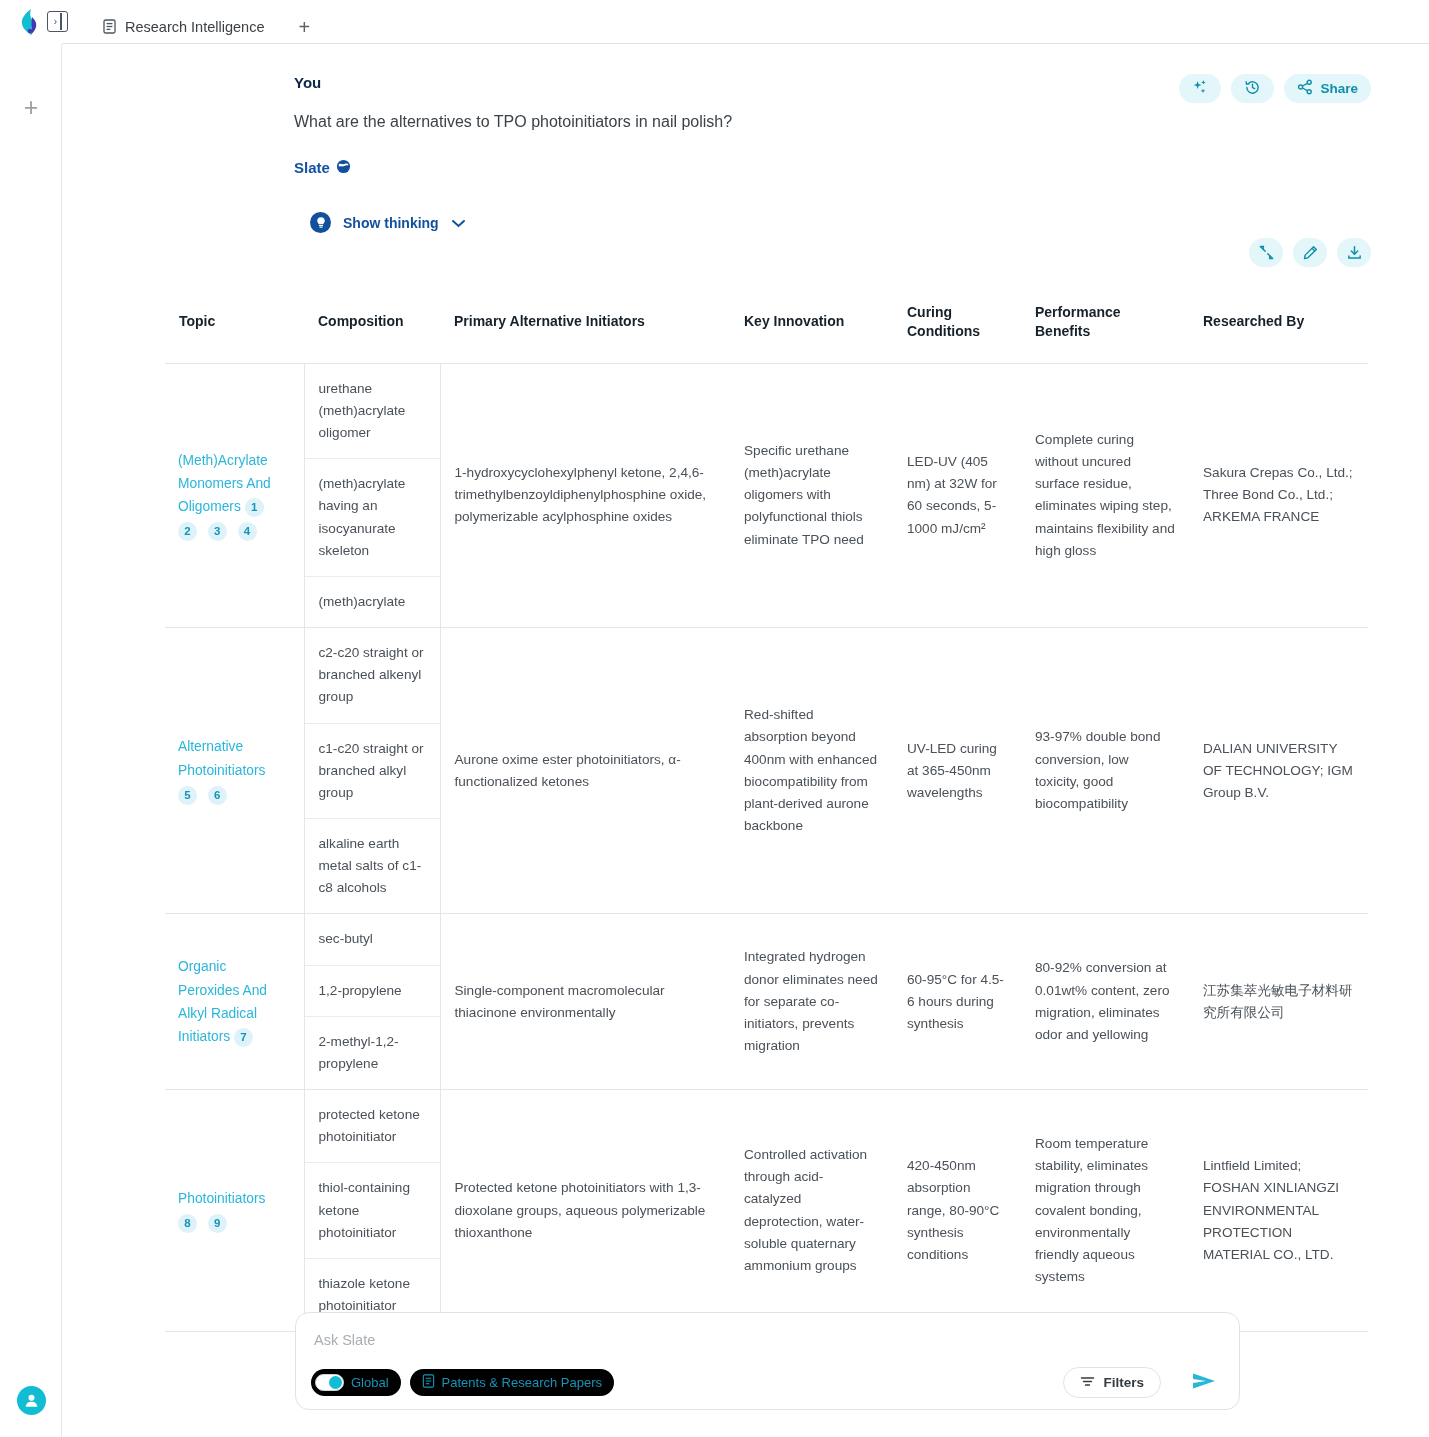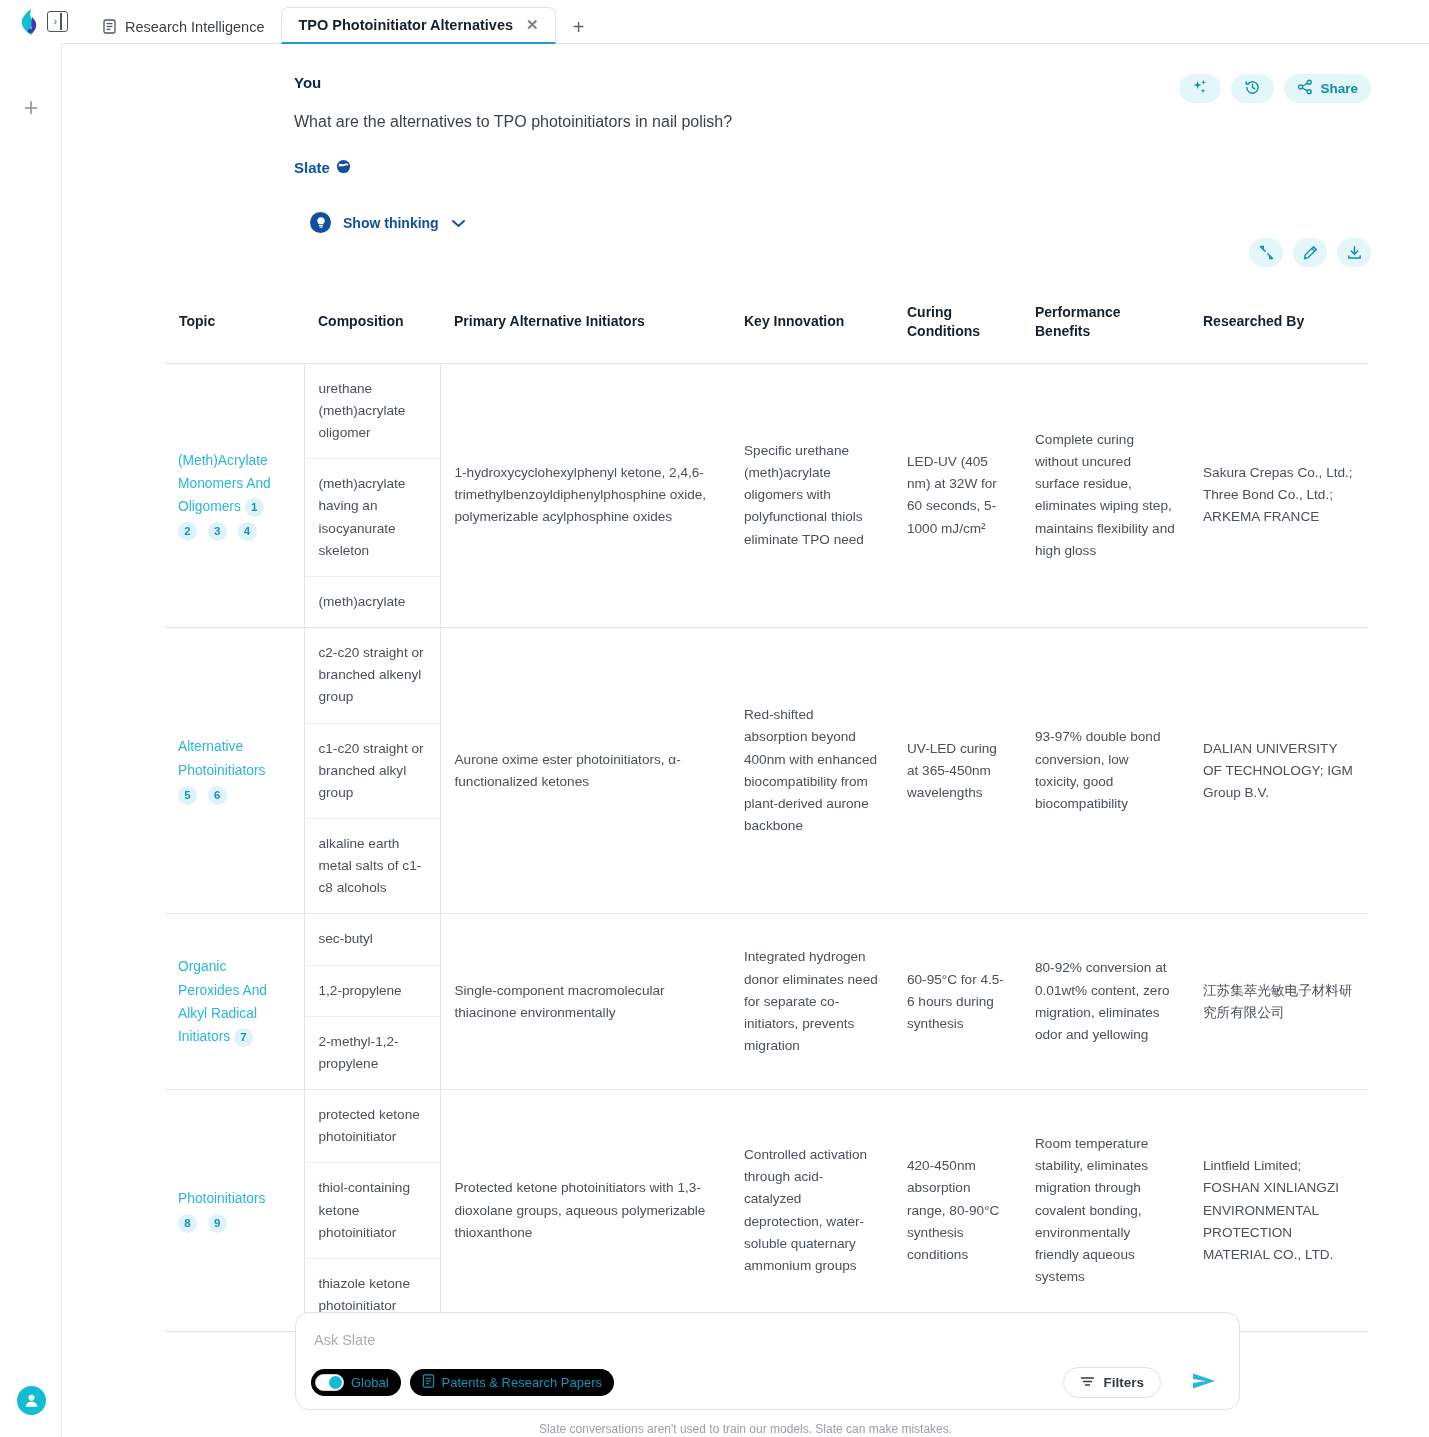--- a/index.html
+++ b/index.html
@@ -235,24 +235,20 @@
     <div class="tab">
       <span class="tab-icon">
         <svg width="13" height="15" viewBox="0 0 13 15" fill="none" stroke="#4b5563" stroke-width="1.3">
           <rect x="1" y="1" width="11" height="13" rx="1.5"></rect>
           <line x1="3.6" y1="4.6" x2="9.4" y2="4.6"></line>
           <line x1="3.6" y1="7.5" x2="9.4" y2="7.5"></line>
           <line x1="3.6" y1="10.4" x2="7.4" y2="10.4"></line>
         </svg>
       </span>
       <span>Research Intelligence</span>
-    </div>
-    <div class="tab active">
-      <span>TPO Photoinitiator Alternatives</span>
-      <span class="tab-close">✕</span>
     </div>
     <div class="newtab">+</div>
   </div>
   <div class="topbar-line"></div>
 </div>
 
 <div class="rail">
   <div class="rail-add">+</div>
   <div class="rail-avatar">
     <svg width="17" height="17" viewBox="0 0 18 18">
@@ -490,14 +486,13 @@
     </div>
     <div class="send-btn">
       <span>
         <svg width="26" height="22" viewBox="0 0 26 22" fill="#2ab6d9">
           <path d="M2 3.5 L24 11 L2 18.5 L2 13 L15 11 L2 9 Z"></path>
         </svg>
       </span>
     </div>
   </div>
 
-  <div class="disclaimer">Slate conversations aren't used to train our models. Slate can make mistakes.</div>
 </div>
 
 </body></html>

